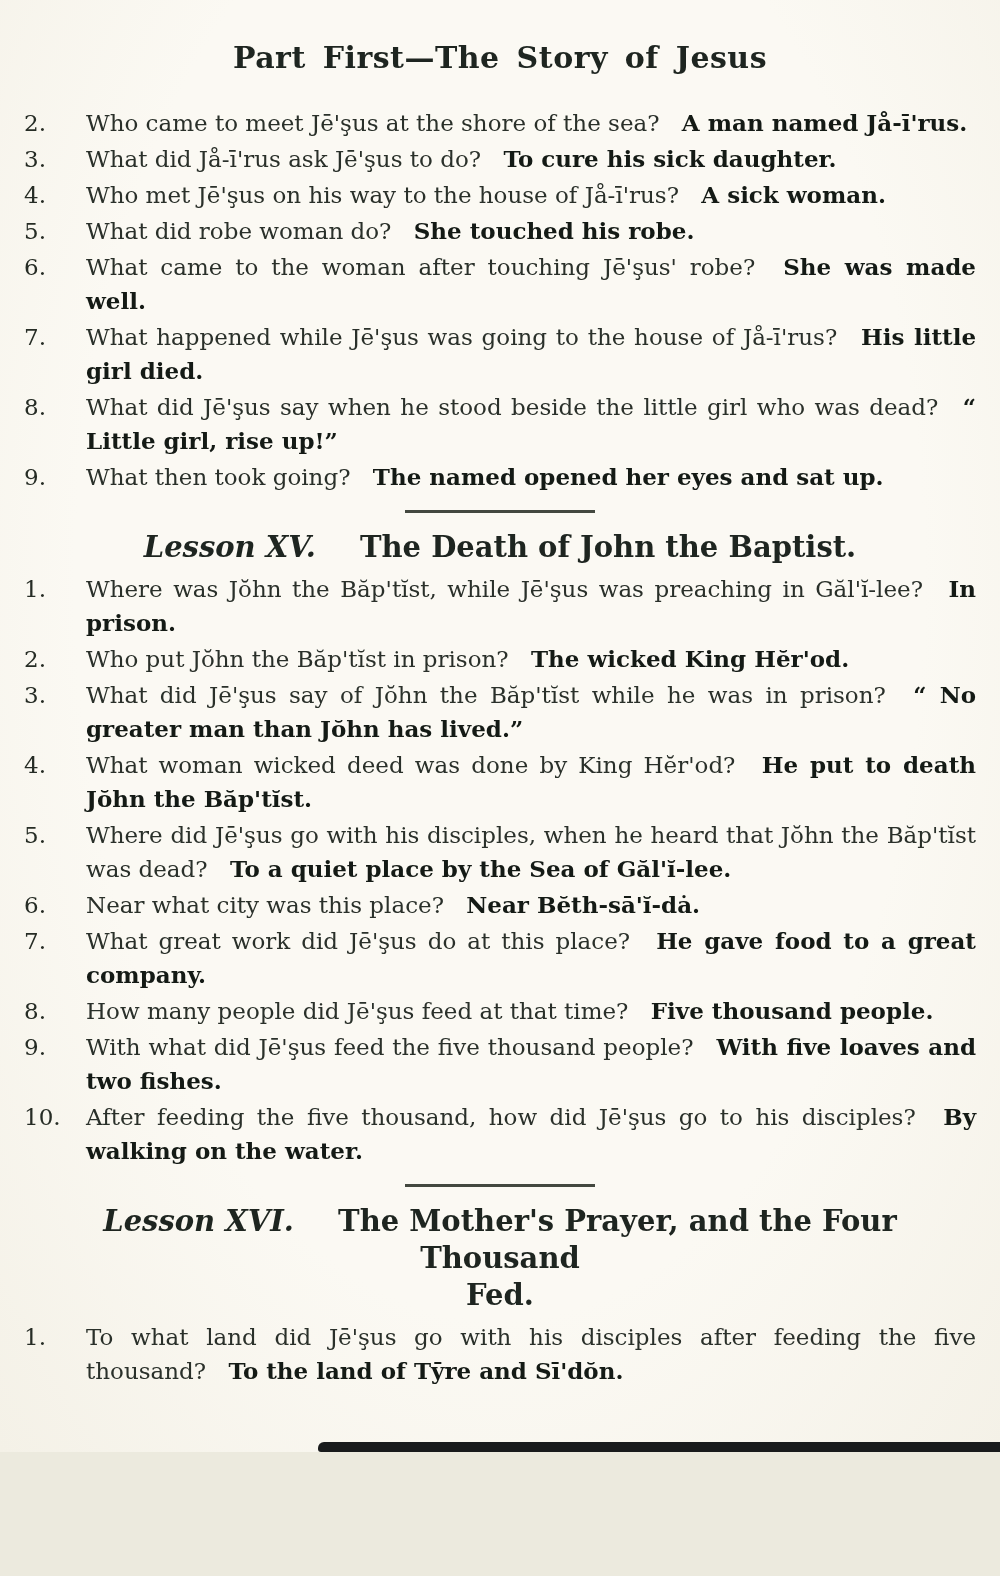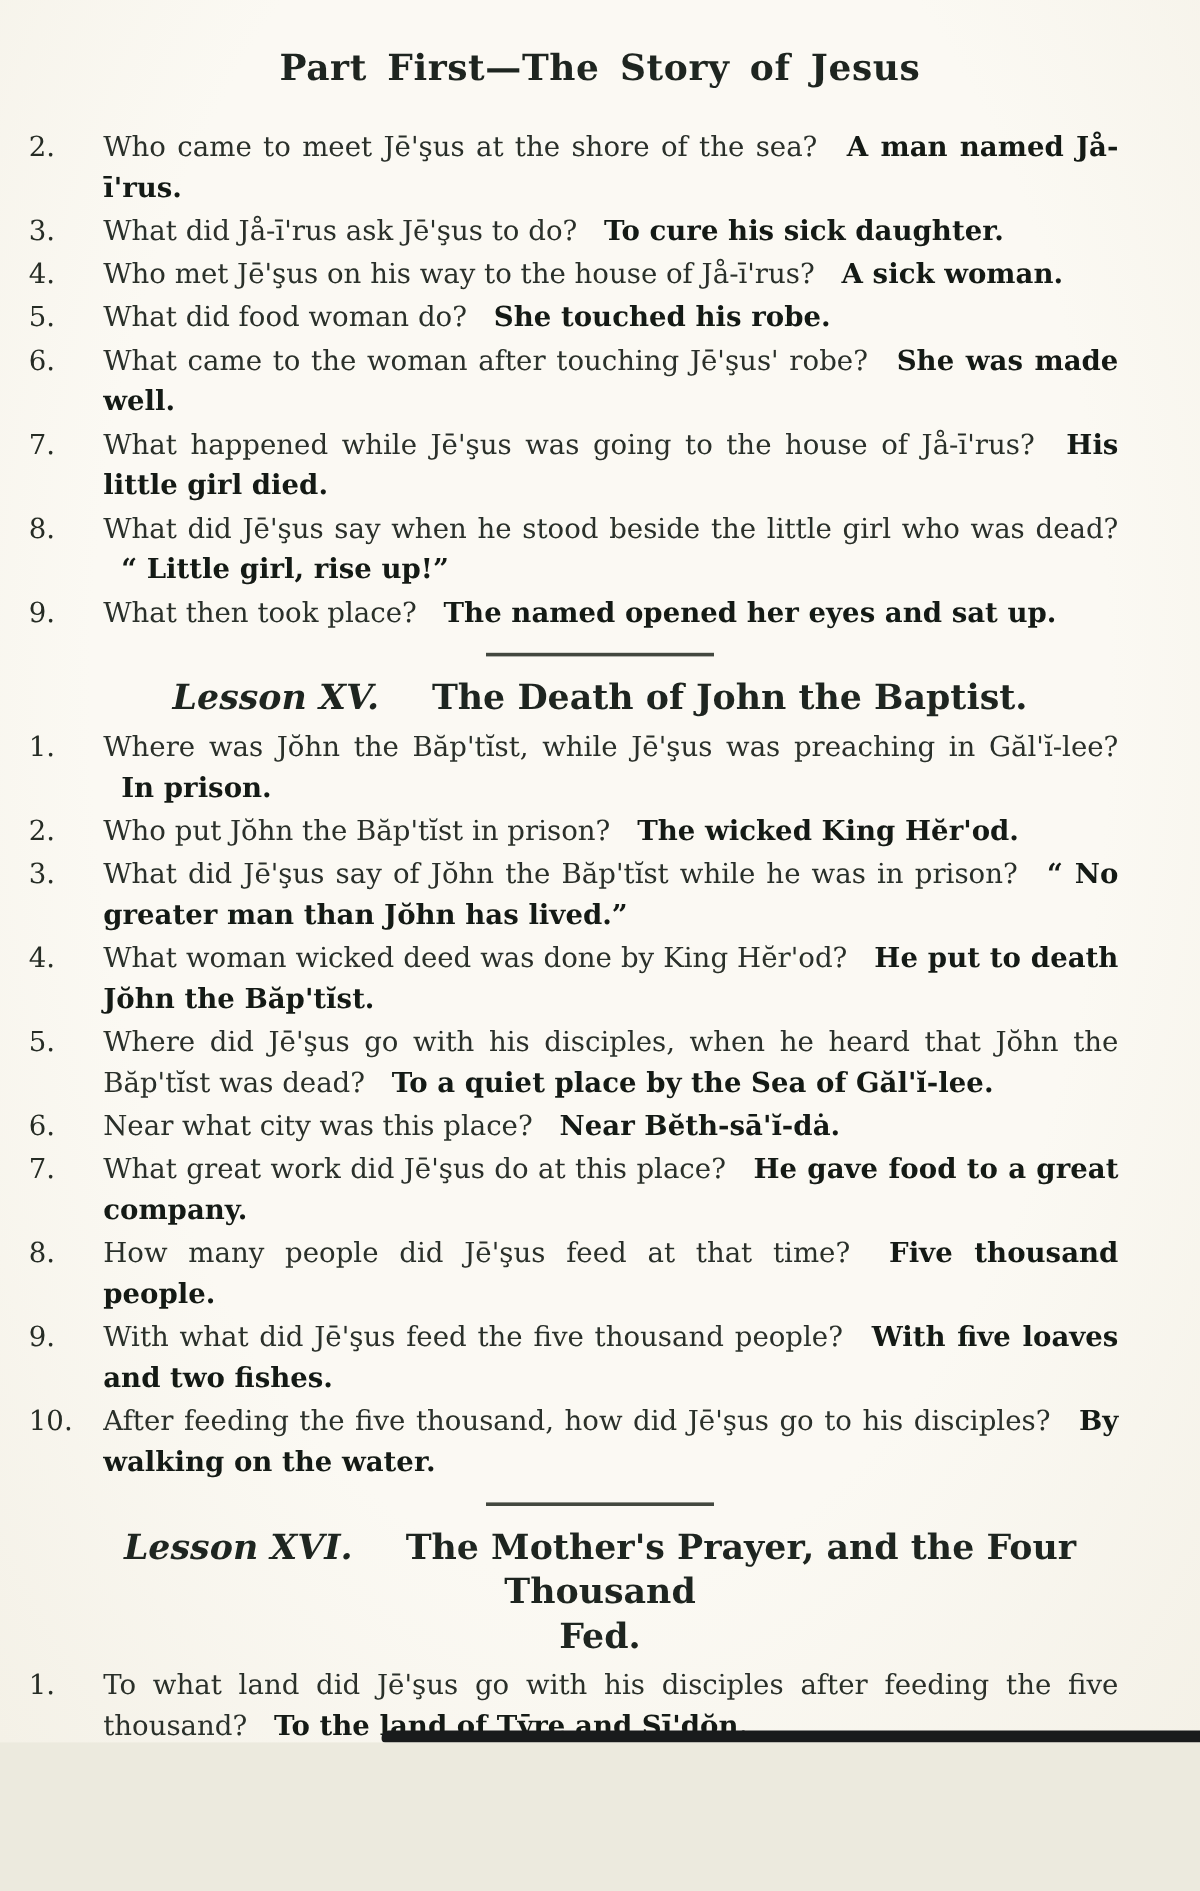--- a/index.html
+++ b/index.html
@@ -30,21 +30,21 @@
   .qa-item { display: flex; margin-bottom: 2px; }
   .qa-num {
     flex: 0 0 86px;
     padding-left: 24px;
     font-size: 23px;
     line-height: 34px;
     color: #262c25;
   }
   .qa-body {
     flex: 1;
-    padding-right: 68px;
+    padding-right: 24px;
     font-size: 23px;
     line-height: 34px;
     text-align: justify;
     color: #2a302a;
   }
   .qa-answer {
     font-weight: bold;
     margin-left: 15px;
     color: #141a15;
   }
@@ -94,37 +94,37 @@
         <div class="qa-item">
           <span class="qa-num">3.</span>
           <div class="qa-body"><span class="qa-question">What did Jå-ī'rus ask Jē'şus to do?</span> <span class="qa-answer">To cure his sick daughter.</span></div>
         </div>
         <div class="qa-item">
           <span class="qa-num">4.</span>
           <div class="qa-body"><span class="qa-question">Who met Jē'şus on his way to the house of Jå-ī'rus?</span> <span class="qa-answer">A sick woman.</span></div>
         </div>
         <div class="qa-item">
           <span class="qa-num">5.</span>
-          <div class="qa-body"><span class="qa-question">What did food woman do?</span> <span class="qa-answer">She touched his robe.</span></div>
+          <div class="qa-body"><span class="qa-question">What did robe woman do?</span> <span class="qa-answer">She touched his robe.</span></div>
         </div>
         <div class="qa-item">
           <span class="qa-num">6.</span>
           <div class="qa-body"><span class="qa-question">What came to the woman after touching Jē'şus' robe?</span> <span class="qa-answer">She was made well.</span></div>
         </div>
         <div class="qa-item">
           <span class="qa-num">7.</span>
           <div class="qa-body"><span class="qa-question">What happened while Jē'şus was going to the house of Jå-ī'rus?</span> <span class="qa-answer">His little girl died.</span></div>
         </div>
         <div class="qa-item">
           <span class="qa-num">8.</span>
           <div class="qa-body"><span class="qa-question">What did Jē'şus say when he stood beside the little girl who was dead?</span> <span class="qa-answer">“ Little girl, rise up!”</span></div>
         </div>
         <div class="qa-item">
           <span class="qa-num">9.</span>
-          <div class="qa-body"><span class="qa-question">What then took place?</span> <span class="qa-answer">The named opened her eyes and sat up.</span></div>
+          <div class="qa-body"><span class="qa-question">What then took going?</span> <span class="qa-answer">The named opened her eyes and sat up.</span></div>
         </div>
       </div>
       <div class="divider"></div>
       <h2 class="lesson-heading"><span class="lh-label">Lesson XV.</span> <span class="lh-title">The Death of John the Baptist.</span></h2>
       <div class="qa-list">
         <div class="qa-item">
           <span class="qa-num">1.</span>
           <div class="qa-body"><span class="qa-question">Where was Jŏhn the Băp'tĭst, while Jē'şus was preaching in Găl'ĭ-lee?</span> <span class="qa-answer">In prison.</span></div>
         </div>
         <div class="qa-item">

